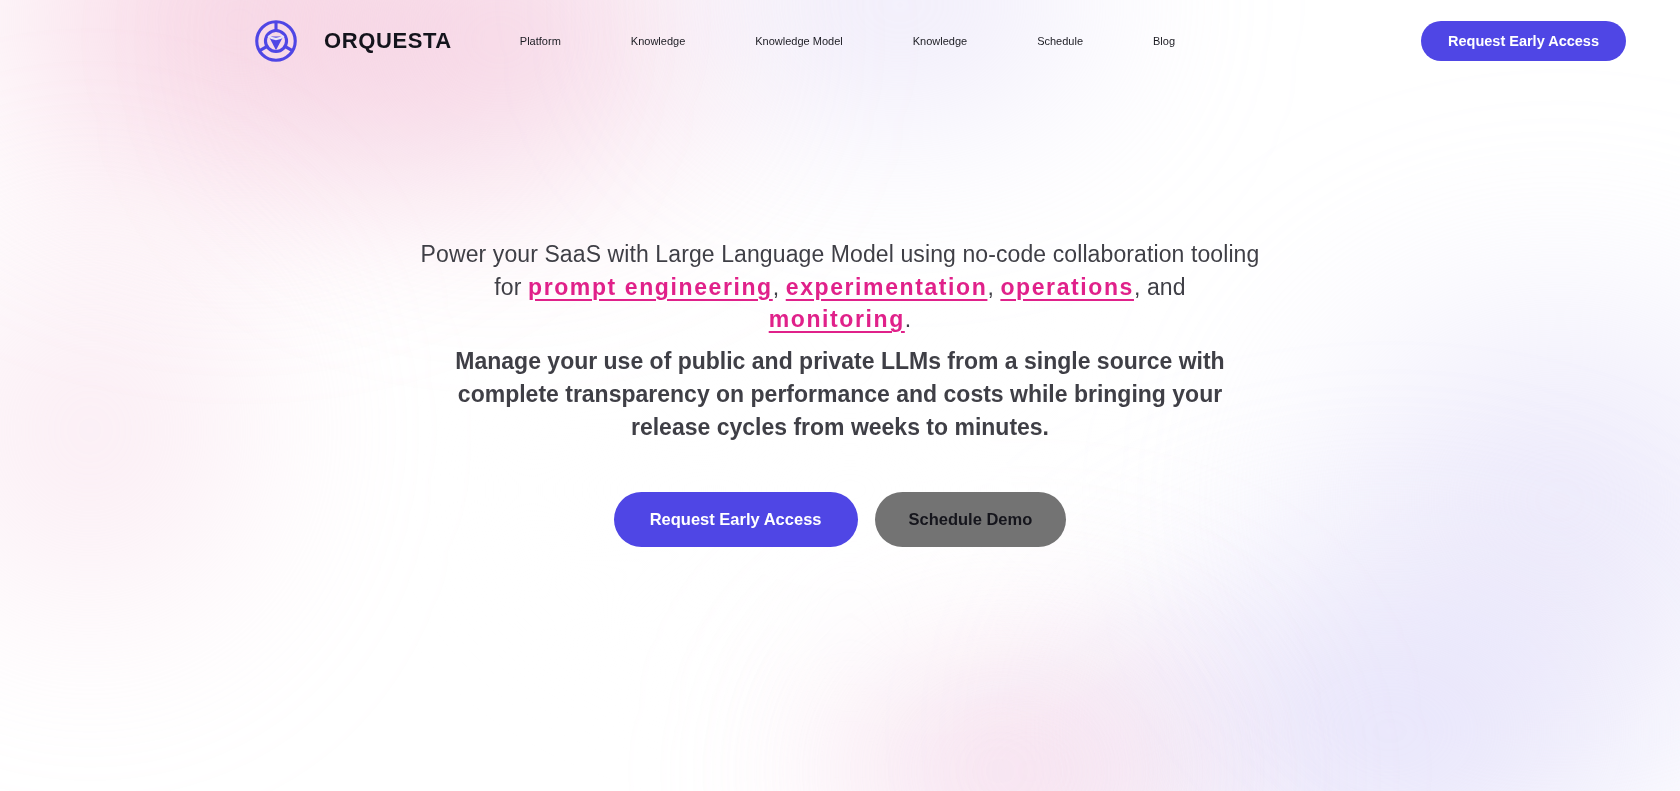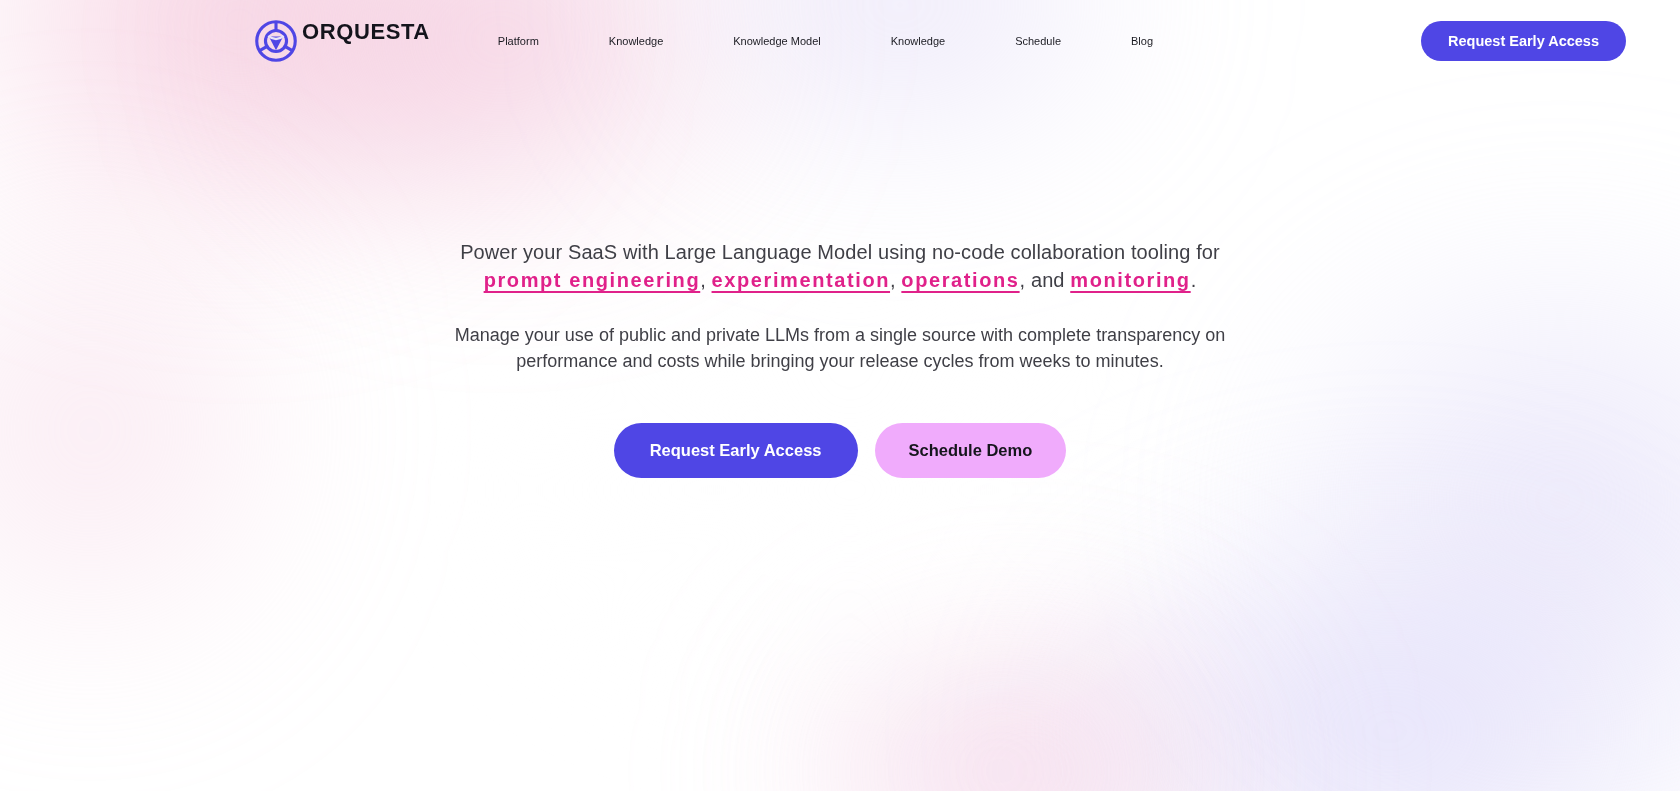--- a/index.html
+++ b/index.html
@@ -81,22 +81,22 @@
     position: relative;
     z-index: 5;
     height: 82px;
     display: flex;
     align-items: center;
     padding: 0 54px 0 254px;
   }
 
   .brand {
     display: flex;
-    align-items: flex-start;
-    gap: 4px;
+    align-items: center;
+    gap: 26px;
     cursor: pointer;
     flex: 0 0 auto;
   }
   .brand-mark {
     width: 44px; height: 44px;
     display: block;
     flex: 0 0 auto;
   }
   .brand-name {
     font-size: 22px;
@@ -143,43 +143,43 @@
     z-index: 4;
     padding-top: 156px;
     display: flex;
     flex-direction: column;
     align-items: center;
     text-align: center;
   }
 
   .hero-headline {
     width: 840px;
-    font-size: 20px;
+    font-size: 23px;
     line-height: 1.42;
     font-weight: 400;
     color: #3f3f46;
     letter-spacing: 0.1px;
   }
   .hl-link {
     color: #e0218a;
     font-weight: 700;
     letter-spacing: 1.6px;
     text-decoration: underline;
     text-decoration-thickness: 2px;
     text-underline-offset: 4px;
     cursor: pointer;
   }
 
   .hero-sub {
     width: 840px;
-    margin-top: 28px;
-    font-size: 18px;
+    margin-top: 9px;
+    font-size: 23px;
     line-height: 1.44;
     color: #3f3f46;
-    font-weight: 400;
+    font-weight: 700;
   }
 
   .hero-actions {
     margin-top: 48px;
     display: flex;
     align-items: center;
     gap: 17px;
   }
   .btn {
     border: none;
@@ -189,21 +189,21 @@
     cursor: pointer;
     font-family: "Liberation Sans", sans-serif;
     white-space: nowrap;
   }
   .btn-primary {
     background: #4f46e5;
     color: #ffffff;
     padding: 18px 36px;
   }
   .btn-secondary {
-    background: #f0abfc;
+    background: #737373;
     color: #15151c;
     padding: 18px 34px;
   }
 </style>
 </head>
 <body>
 
 <div class="bg-layer">
   <div class="blob blob-pink-tl"></div>
   <div class="blob blob-pink-tl2"></div>

